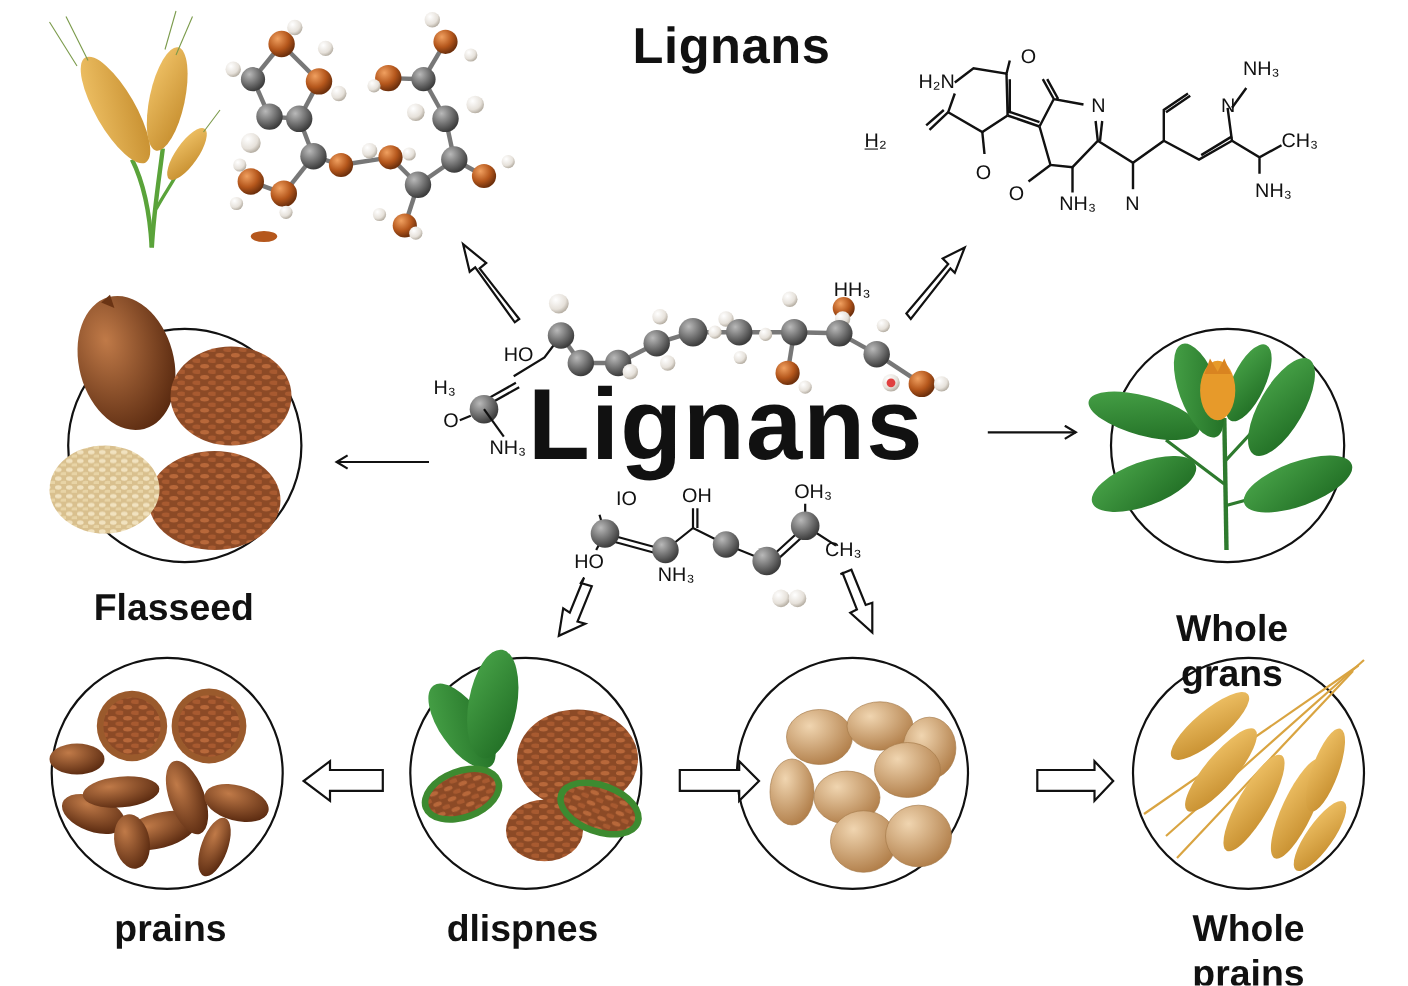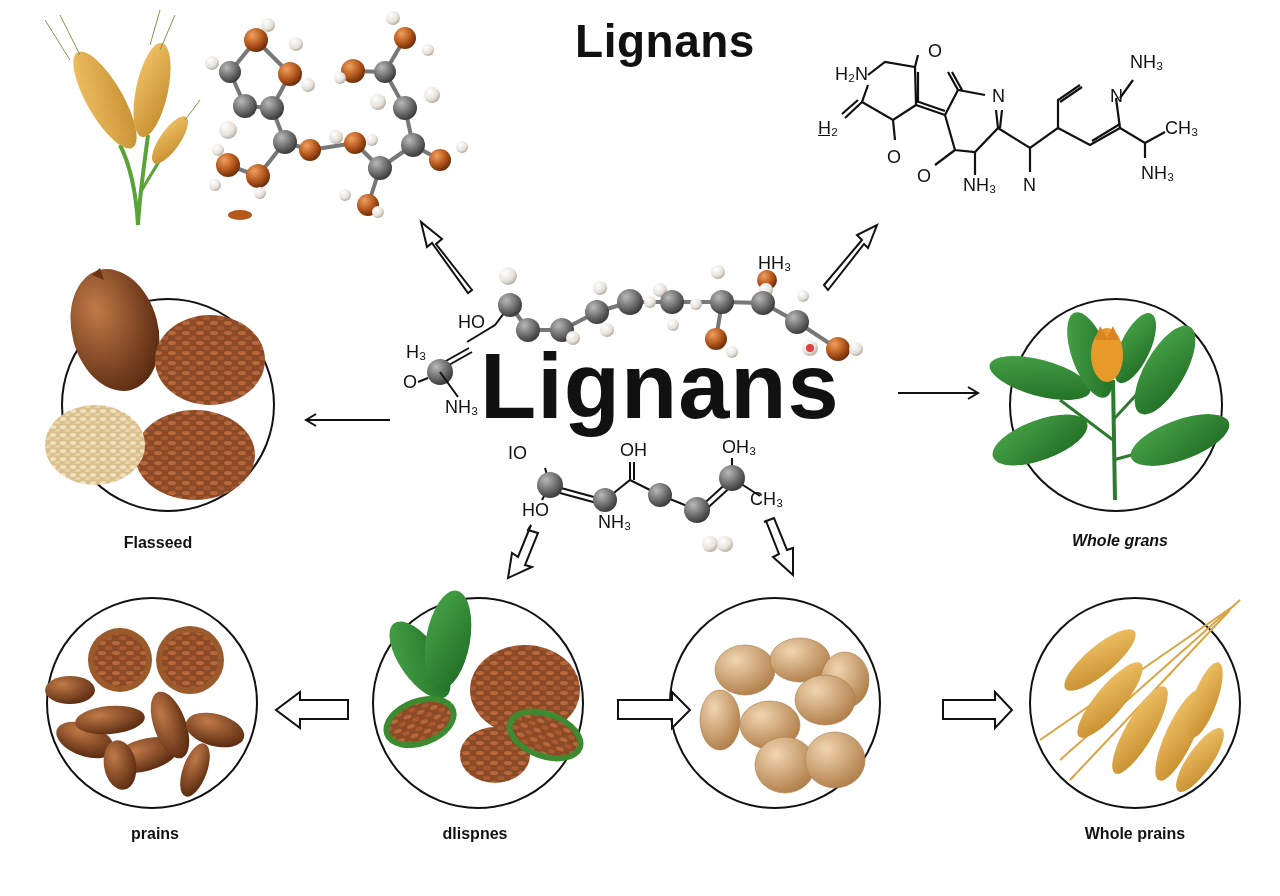--- a/index.html
+++ b/index.html
@@ -3,21 +3,21 @@
 <meta charset="utf-8">
 <style>
   html, body { margin: 0; padding: 0; background: #ffffff; }
   body { width: 1280px; height: 896px; position: relative; overflow: hidden;
          font-family: "Liberation Sans", "DejaVu Sans", sans-serif; color: #111; }
   .abs { position: absolute; }
   .title-top { left: 560px; top: 14px; width: 210px; text-align: center;
                font-size: 46px; font-weight: bold; letter-spacing: 0.5px; }
   .title-center { left: 480px; top: 340px; width: 340px; text-align: center;
                   font-size: 92px; font-weight: bold; letter-spacing: 1px; line-height: 1; }
-  .label { font-weight: bold; font-size: 16px; text-align: center; line-height: 1.2; color: #111; }
+  .label { font-weight: bold; font-size: 34px; text-align: center; line-height: 1.2; color: #111; }
   .chem { font-family: "Liberation Sans", sans-serif; font-size: 18px; color: #111; }
   svg { position: absolute; left: 0; top: 0; }
   .circle-ring { fill: none; stroke: #111; stroke-width: 2; }
 </style>
 </head>
 <body>
 
 <svg width="1280" height="896" viewBox="0 0 1280 896">
   <defs>
     <radialGradient id="gC" cx="35%" cy="30%" r="70%">
@@ -344,48 +344,48 @@
     <path d="M943,700 L995,700 L995,692 L1012,710 L995,728 L995,719 L943,719 Z" fill="#fff" stroke="#111" stroke-width="2"></path>
   </g>
 </svg>
 
 <div class="abs title-top">Lignans</div>
 <div class="abs title-center">Lignans</div>
 
 <div>
   <span class="abs chem" style="left:835px;top:64px;">H₂N</span>
   <span class="abs chem" style="left:928px;top:41px;">O</span>
-  <span class="abs chem" style="left:818px;top:118px;text-decoration:underline;">H₂</span>
+  <span class="abs chem" style="left:786px;top:118px;text-decoration:underline;">H₂</span>
   <span class="abs chem" style="left:887px;top:147px;">O</span>
   <span class="abs chem" style="left:992px;top:86px;">N</span>
   <span class="abs chem" style="left:917px;top:166px;">O</span>
   <span class="abs chem" style="left:963px;top:175px;">NH₃</span>
   <span class="abs chem" style="left:1023px;top:175px;">N</span>
   <span class="abs chem" style="left:1110px;top:86px;">N</span>
   <span class="abs chem" style="left:1130px;top:52px;">NH₃</span>
   <span class="abs chem" style="left:1165px;top:118px;">CH₃</span>
   <span class="abs chem" style="left:1141px;top:163px;">NH₃</span>
 </div>
 
 <span class="abs chem" style="left:458px;top:312px;">HO</span>
 <span class="abs chem" style="left:758px;top:253px;">HH₃</span>
 
-<span class="abs chem" style="left:406px;top:342px;">H₃</span>
+<span class="abs chem" style="left:394px;top:342px;">H₃</span>
 <span class="abs chem" style="left:403px;top:372px;">O</span>
 <span class="abs chem" style="left:445px;top:397px;">NH₃</span>
 
-<span class="abs chem" style="left:508px;top:443px;">IO</span>
+<span class="abs chem" style="left:560px;top:443px;">IO</span>
 <span class="abs chem" style="left:522px;top:500px;">HO</span>
 <span class="abs chem" style="left:620px;top:440px;">OH</span>
 <span class="abs chem" style="left:598px;top:512px;">NH₃</span>
 <span class="abs chem" style="left:722px;top:437px;">OH₃</span>
 <span class="abs chem" style="left:750px;top:489px;">CH₃</span>
 
 <div class="abs label" style="left:58px;top:533px;width:200px;">Flasseed</div>
-<div class="abs label" style="left:1020px;top:531px;width:200px;font-style:italic;">Whole grans</div>
+<div class="abs label" style="left:1020px;top:552px;width:200px;">Whole grans</div>
 
 <div class="abs label" style="left:55px;top:824px;width:200px;">prains</div>
 <div class="abs label" style="left:375px;top:824px;width:200px;">
   <div>dlispnes</div>
 </div>
 <div class="abs label" style="left:700px;top:824px;width:200px;">
 </div>
 <div class="abs label" style="left:1035px;top:824px;width:200px;">
   <div>Whole prains</div>
 </div>

